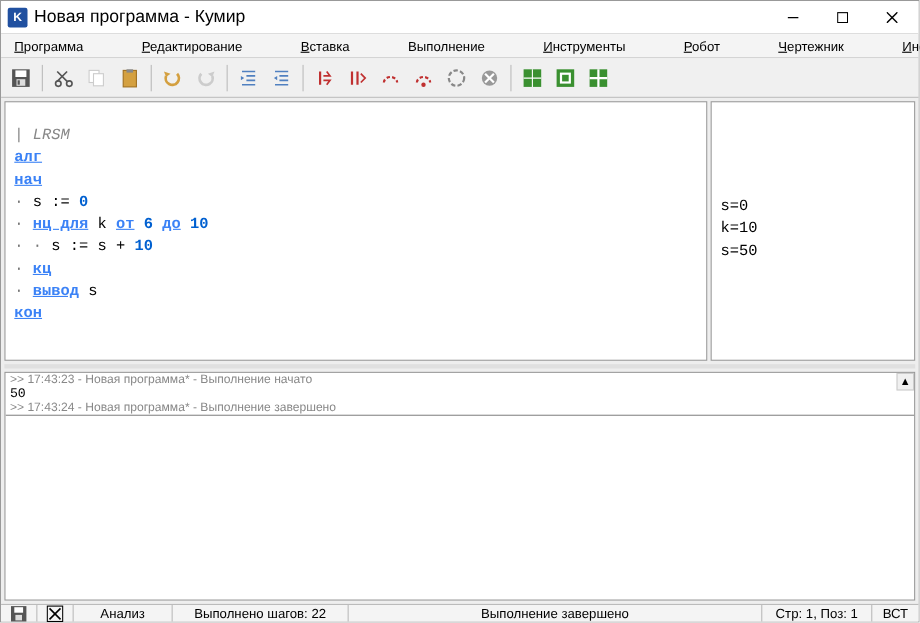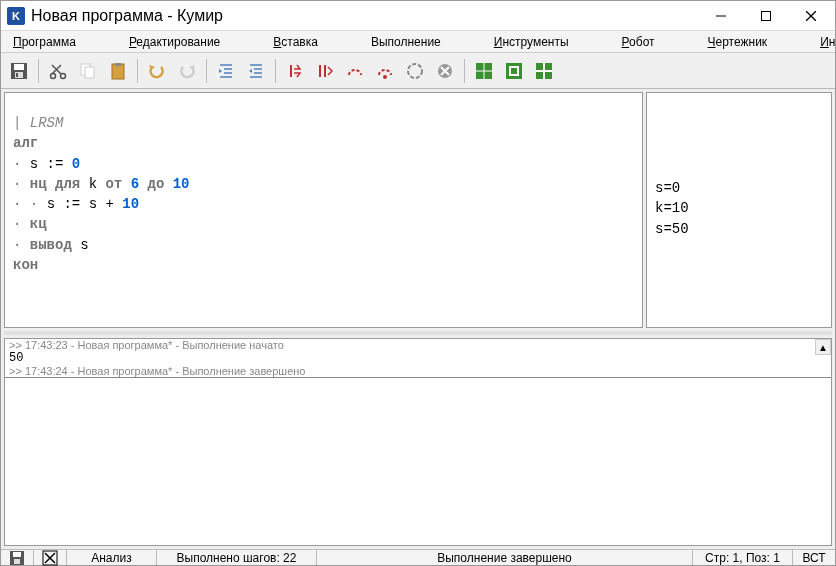--- a/index.html
+++ b/index.html
@@ -23,21 +23,21 @@
 .output { flex: 1; background: #fff; border: 1px solid #999; display: flex; flex-direction: column; overflow: hidden; position: relative; }
 .out-line { padding: 0 4px; font-family: Tahoma, sans-serif; font-size: 11px; color: #888; }
 .out-sep { border-bottom: 1px solid #888; }
 .out-val { color: #000; font-family: 'Courier New', monospace; font-size: 12px; }
 .scroll-up { position: absolute; top: 0; right: 0; width: 16px; height: 16px; background: #f0f0f0; border: 1px solid #ccc; font-size: 10px; display: flex; align-items: center; justify-content: center; }
 .statusbar { height: 16px; display: flex; align-items: stretch; background: #f4f4f4; border-top: 1px solid #bbb; }
 .sb-btn { display: flex; align-items: center; justify-content: center; padding: 0 8px; border-right: 1px solid #bbb; cursor: pointer; font-size: 12px; }
 .sb-section { display: flex; align-items: center; justify-content: center; padding: 0 10px; border-right: 1px solid #bbb; font-size: 12px; }
 .sb-flex { flex: 1; }
 .c-comment { color: #888; font-style: italic; }
-.c-kw { color: #737373; font-weight: bold; }
+.c-kw { color: #3b82f6; font-weight: bold; text-decoration: underline; }
 .c-type { color: #cc7000; font-weight: bold; }
 .c-num { color: #0060d0; font-weight: bold; }
 .c-var { color: #000; }
 .c-dot { color: #777; }
 svg { display: block; }
 </style>
 </head>
 <body>
 
 <div class="window">
@@ -193,20 +193,21 @@
           <line x1="10" y1="2" x2="10" y2="18" stroke="#fff" stroke-width="2"></line>
         </svg>
       </div>
   </div>
 
   <div class="content">
     <div class="top-panes">
       <div class="editor">
         <div><span class="c-comment">| LRSM</span></div>
         <div><span class="c-kw">алг</span></div>
+        <div><span class="c-kw">нач</span></div>
         <div><span class="c-dot">· </span><span class="c-var">s := </span><span class="c-num">0</span></div>
         <div><span class="c-dot">· </span><span class="c-kw">нц для</span><span class="c-var"> k </span><span class="c-kw">от</span><span> </span><span class="c-num">6</span><span> </span><span class="c-kw">до</span><span> </span><span class="c-num">10</span></div>
         <div><span class="c-dot">· </span><span class="c-dot">· </span><span class="c-var">s := s + </span><span class="c-num">10</span></div>
         <div><span class="c-dot">· </span><span class="c-kw">кц</span></div>
         <div><span class="c-dot">· </span><span class="c-kw">вывод</span><span class="c-var"> s</span></div>
         <div><span class="c-kw">кон</span></div>
       </div>
       <div class="sidepane">
         <div>&nbsp;</div>
           <div>&nbsp;</div>

